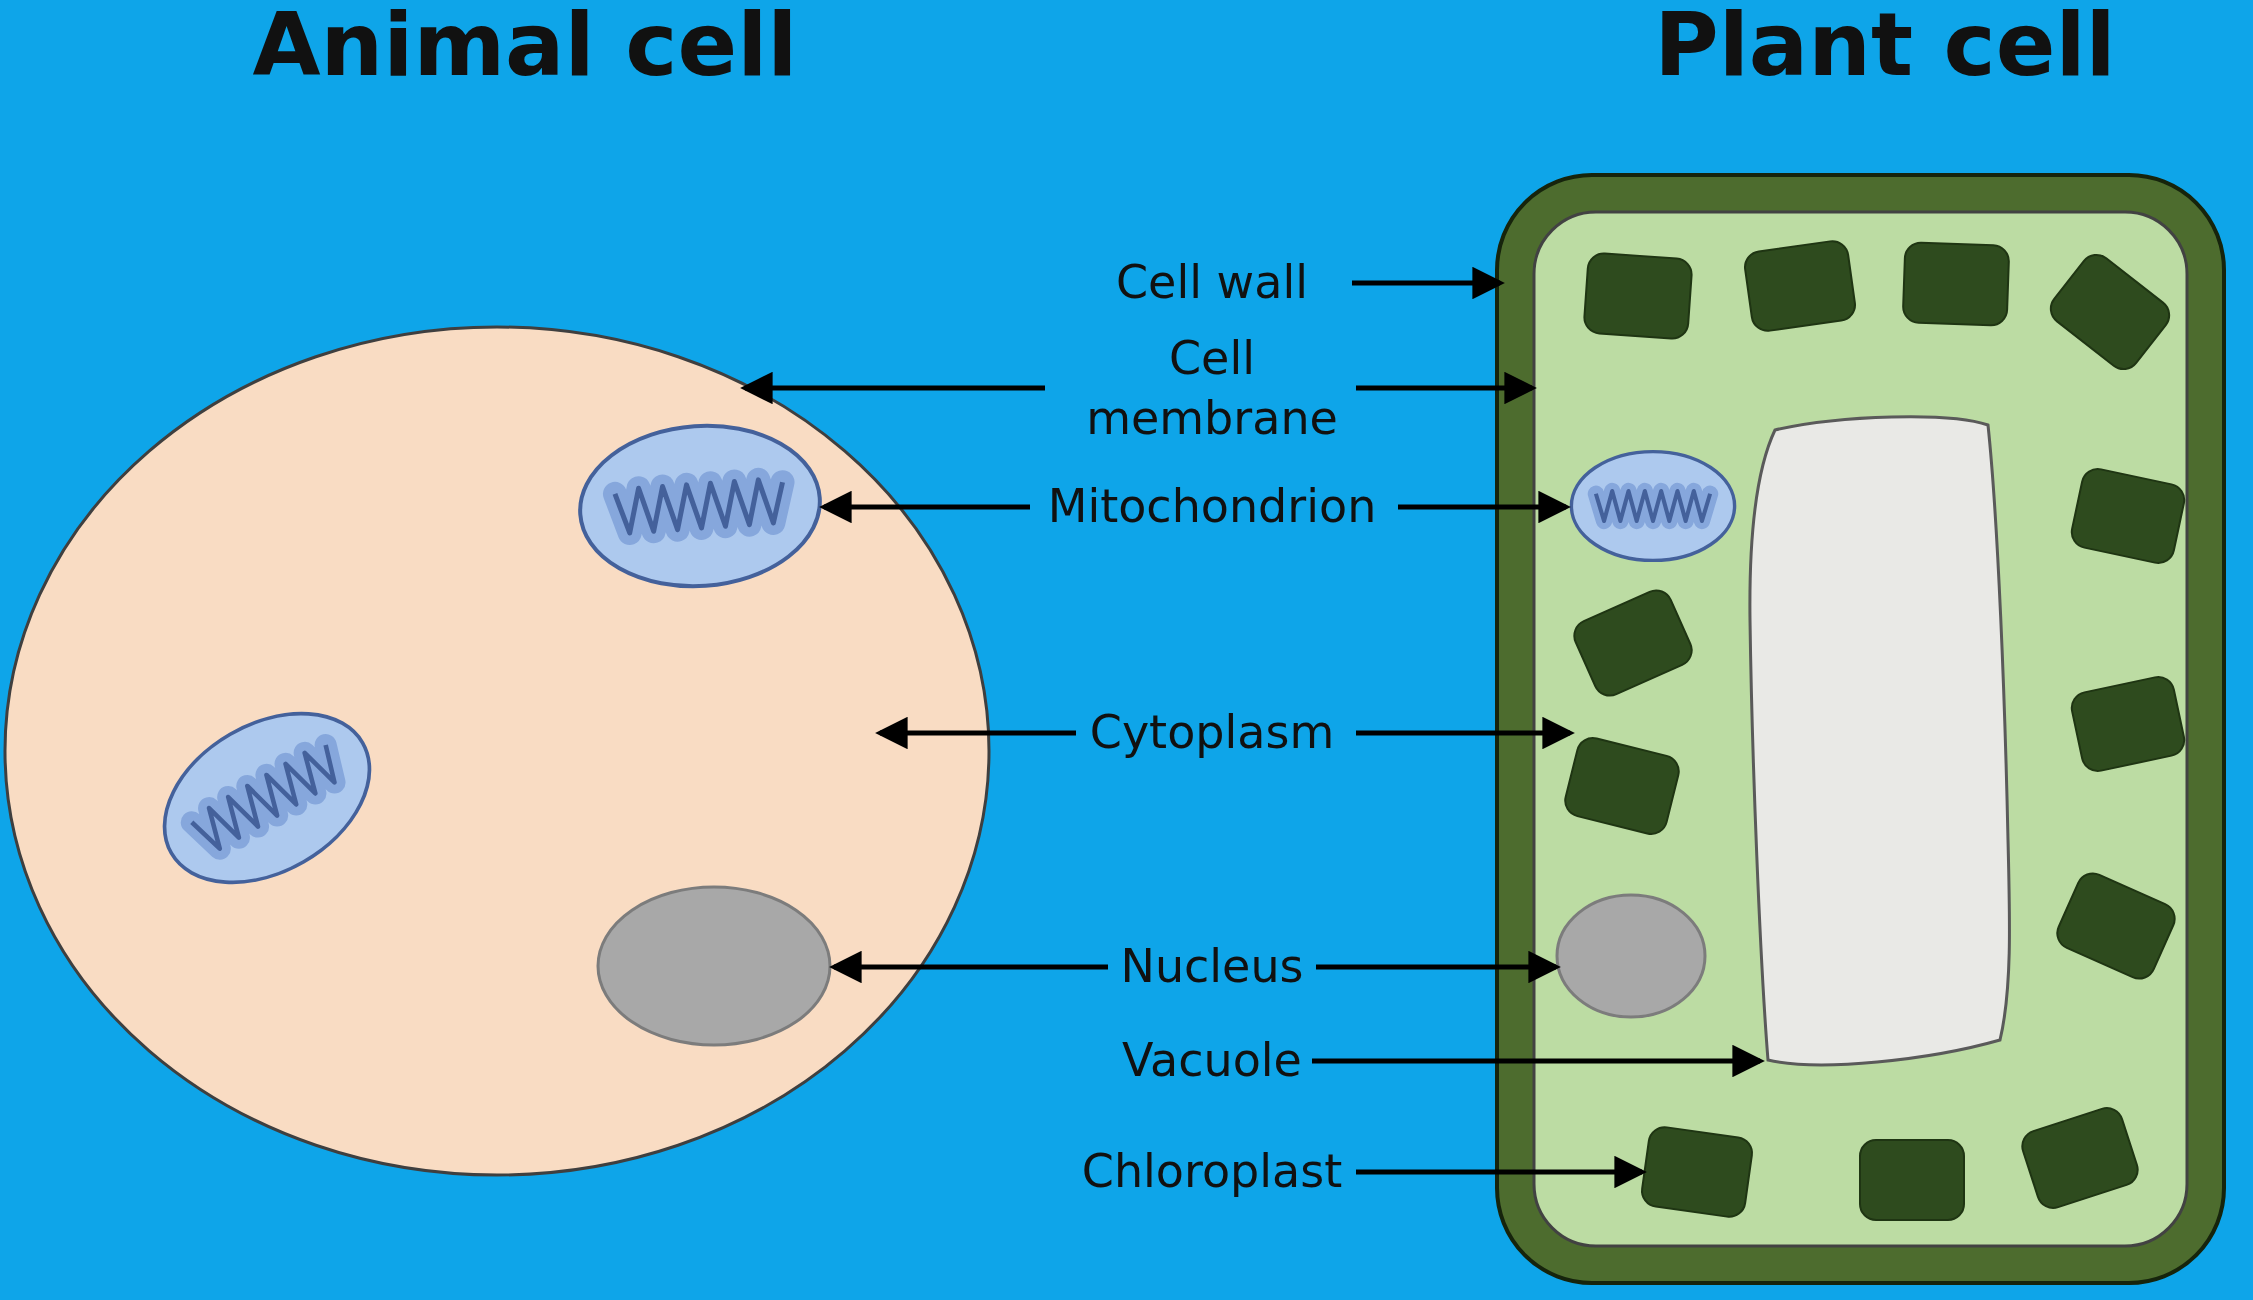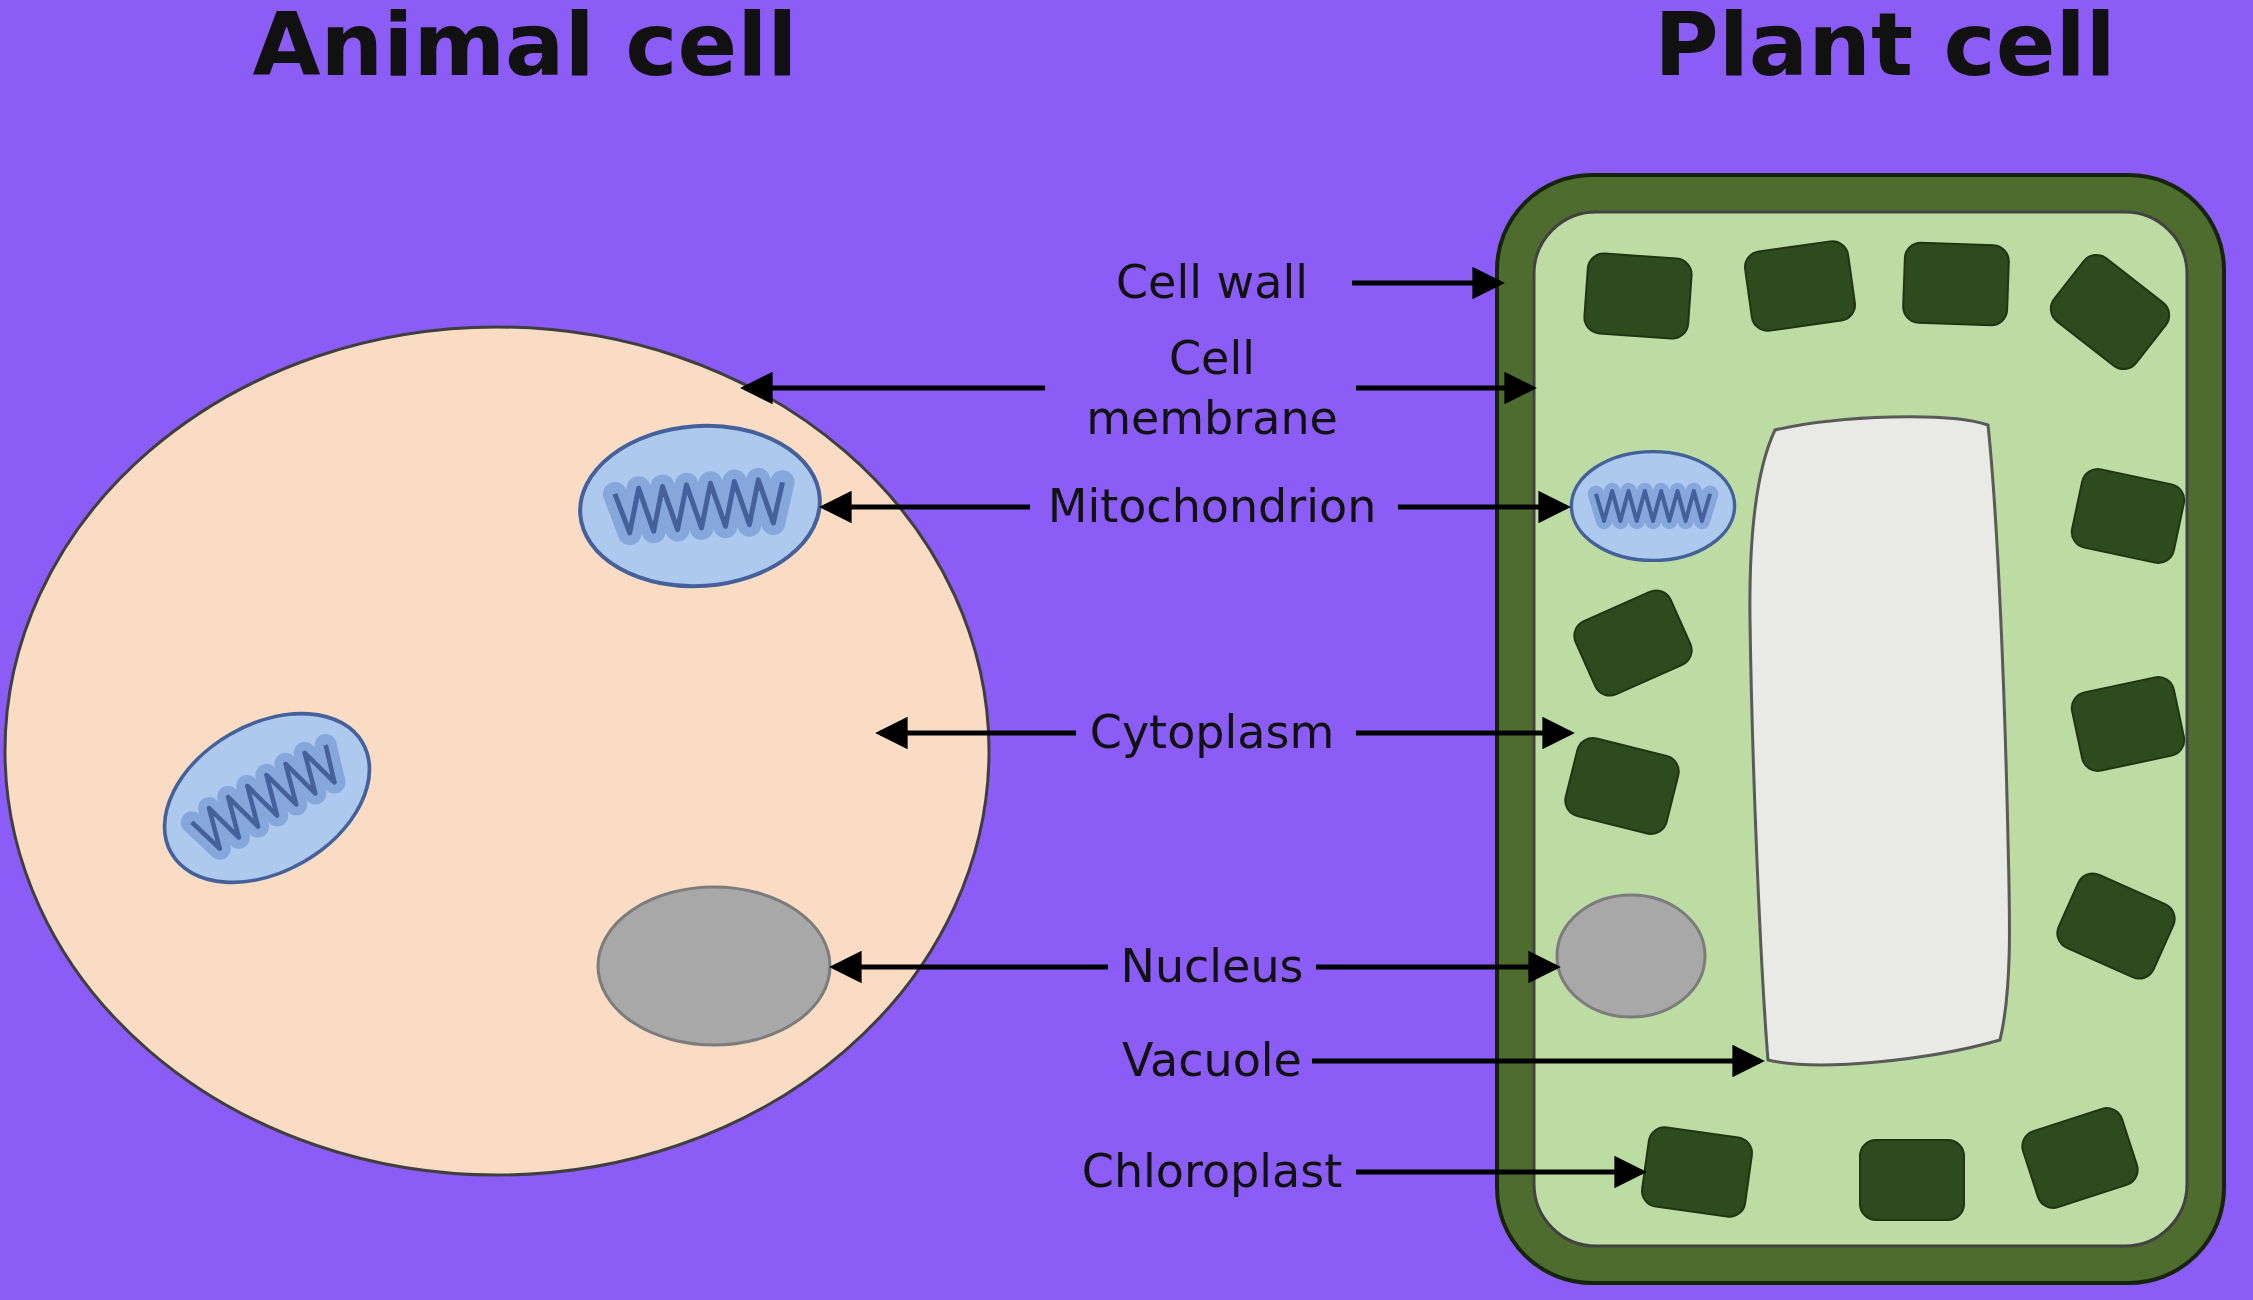--- a/index.html
+++ b/index.html
@@ -4,21 +4,21 @@
 <style>
   html, body {
     margin: 0;
     padding: 0;
     background: #ffffff;
   }
   .canvas {
     position: relative;
     width: 2253px;
     height: 1300px;
-    background: #8b5cf6;
+    background: #0ea5e9;
     overflow: hidden;
   }
   svg { display: block; }
   .title {
     font-family: "DejaVu Sans", sans-serif;
     font-size: 88px;
     font-weight: bold;
     fill: #111111;
     text-anchor: middle;
   }

